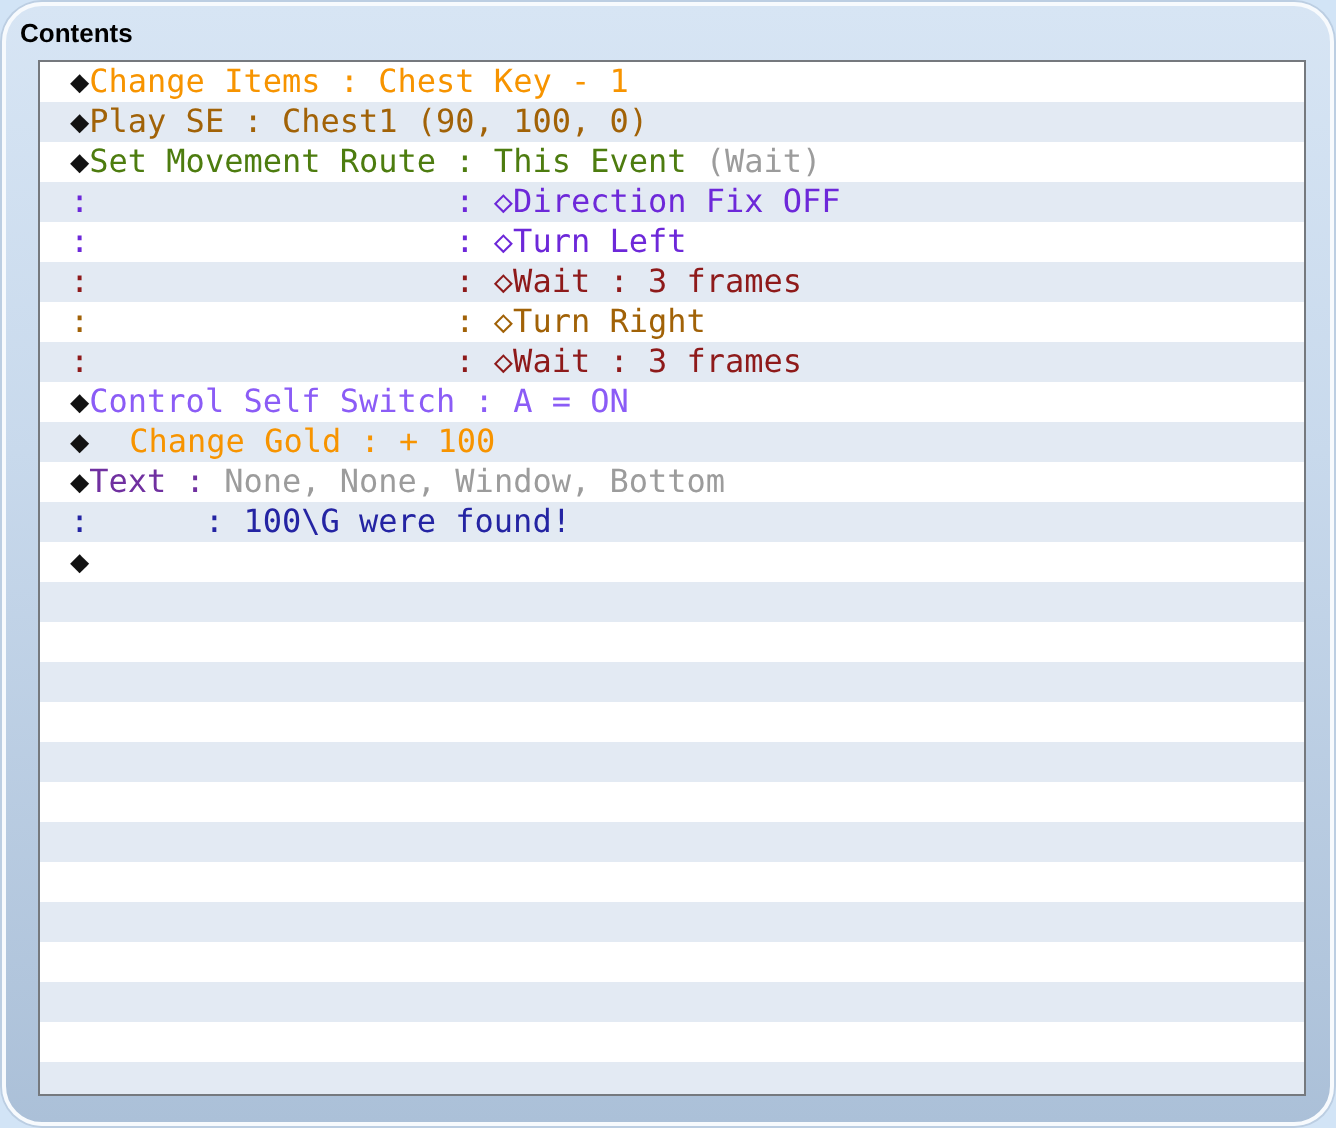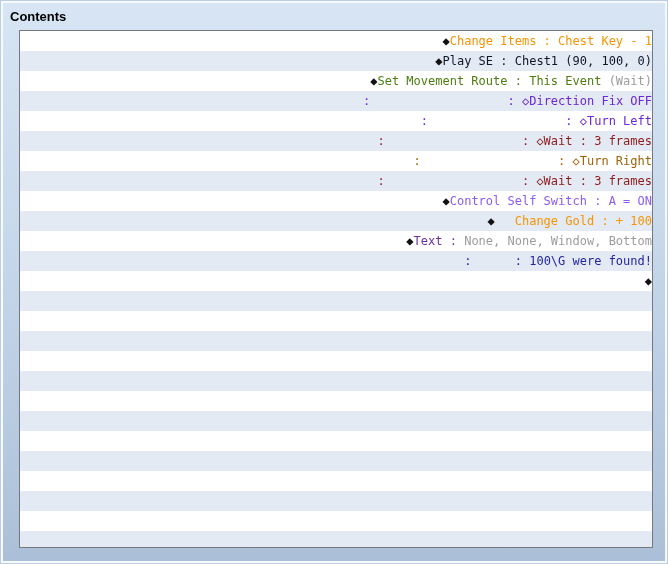--- a/index.html
+++ b/index.html
@@ -8,24 +8,23 @@
     background: #D2E4F6;
     position: relative;
     overflow: hidden;
     font-family: "DejaVu Sans Mono", monospace;
   }
   .dialog {
     position: absolute;
     left: 1px; top: 1px; right: 1px; bottom: 1px;
     box-sizing: border-box;
     border: 2px solid #F7FAFD;
-    border-radius: 0;
+    border-radius: 20px;
     background: linear-gradient(180deg, #D7E5F4 0%, #C8D9EC 40%, #ABC0D8 100%);
     box-shadow: 0 0 0 1px #BCCEE2;
-    text-align: right;
   }
   .groupbox-title {
     position: absolute;
     left: 7px; top: 6px;
     font-family: "Liberation Sans", sans-serif;
     font-weight: bold;
     font-size: 13px;
     color: #000000;
   }
   .contents-list {
@@ -36,34 +35,34 @@
     background: #FFFFFF;
     border: 1px solid #75797E;
     overflow: hidden;
     cursor: default;
   }
   .row {
     height: 20px;
     line-height: 20px;
     padding-left: 15px;
     white-space: pre;
-    font-size: 12px;
+    font-size: 16px;
     font-family: "DejaVu Sans Mono", monospace;
   }
   .row.odd { background: #E3EAF3; }
   .row.even { background: #FFFFFF; }
 </style>
 </head>
 <body>
 
 <div class="dialog">
   <div class="groupbox-title">Contents</div>
   <div class="contents-list">
       <div class="row even"><span style="color: rgb(18, 18, 18);">◆</span><span style="color: rgb(247, 148, 0);">Change Items : Chest Key - 1</span></div>
-      <div class="row odd"><span style="color: rgb(18, 18, 18);">◆</span><span style="color: #0f172a;">Play SE : Chest1 (90, 100, 0)</span></div>
+      <div class="row odd"><span style="color: rgb(18, 18, 18);">◆</span><span style="color: #a16207;">Play SE : Chest1 (90, 100, 0)</span></div>
       <div class="row even"><span style="color: rgb(18, 18, 18);">◆</span><span style="color: #4d7c0f;">Set Movement Route : This Event </span><span style="color: rgb(156, 156, 156);">(Wait)</span></div>
       <div class="row odd"><span style="color: #6d28d9;">:                   : ◇Direction Fix OFF</span></div>
       <div class="row even"><span style="color: #6d28d9;">:                   : ◇Turn Left</span></div>
       <div class="row odd"><span style="color: rgb(142, 26, 26);">:                   : ◇Wait : 3 frames</span></div>
       <div class="row even"><span style="color: #a16207;">:                   : ◇Turn Right</span></div>
       <div class="row odd"><span style="color: rgb(142, 26, 26);">:                   : ◇Wait : 3 frames</span></div>
       <div class="row even"><span style="color: rgb(18, 18, 18);">◆</span><span style="color: #8b5cf6;">Control Self Switch : A = ON</span></div>
       <div class="row odd"><span style="color: rgb(18, 18, 18);">◆</span><span style="color: rgb(247, 148, 0); margin-left: 20px;">Change Gold : + 100</span></div>
       <div class="row even"><span style="color: rgb(18, 18, 18);">◆</span><span style="color: rgb(112, 48, 160);">Text : </span><span style="color: rgb(156, 156, 156);">None, None, Window, Bottom</span></div>
       <div class="row odd"><span style="color: rgb(36, 36, 163);">:      : 100\G were found!</span></div>

